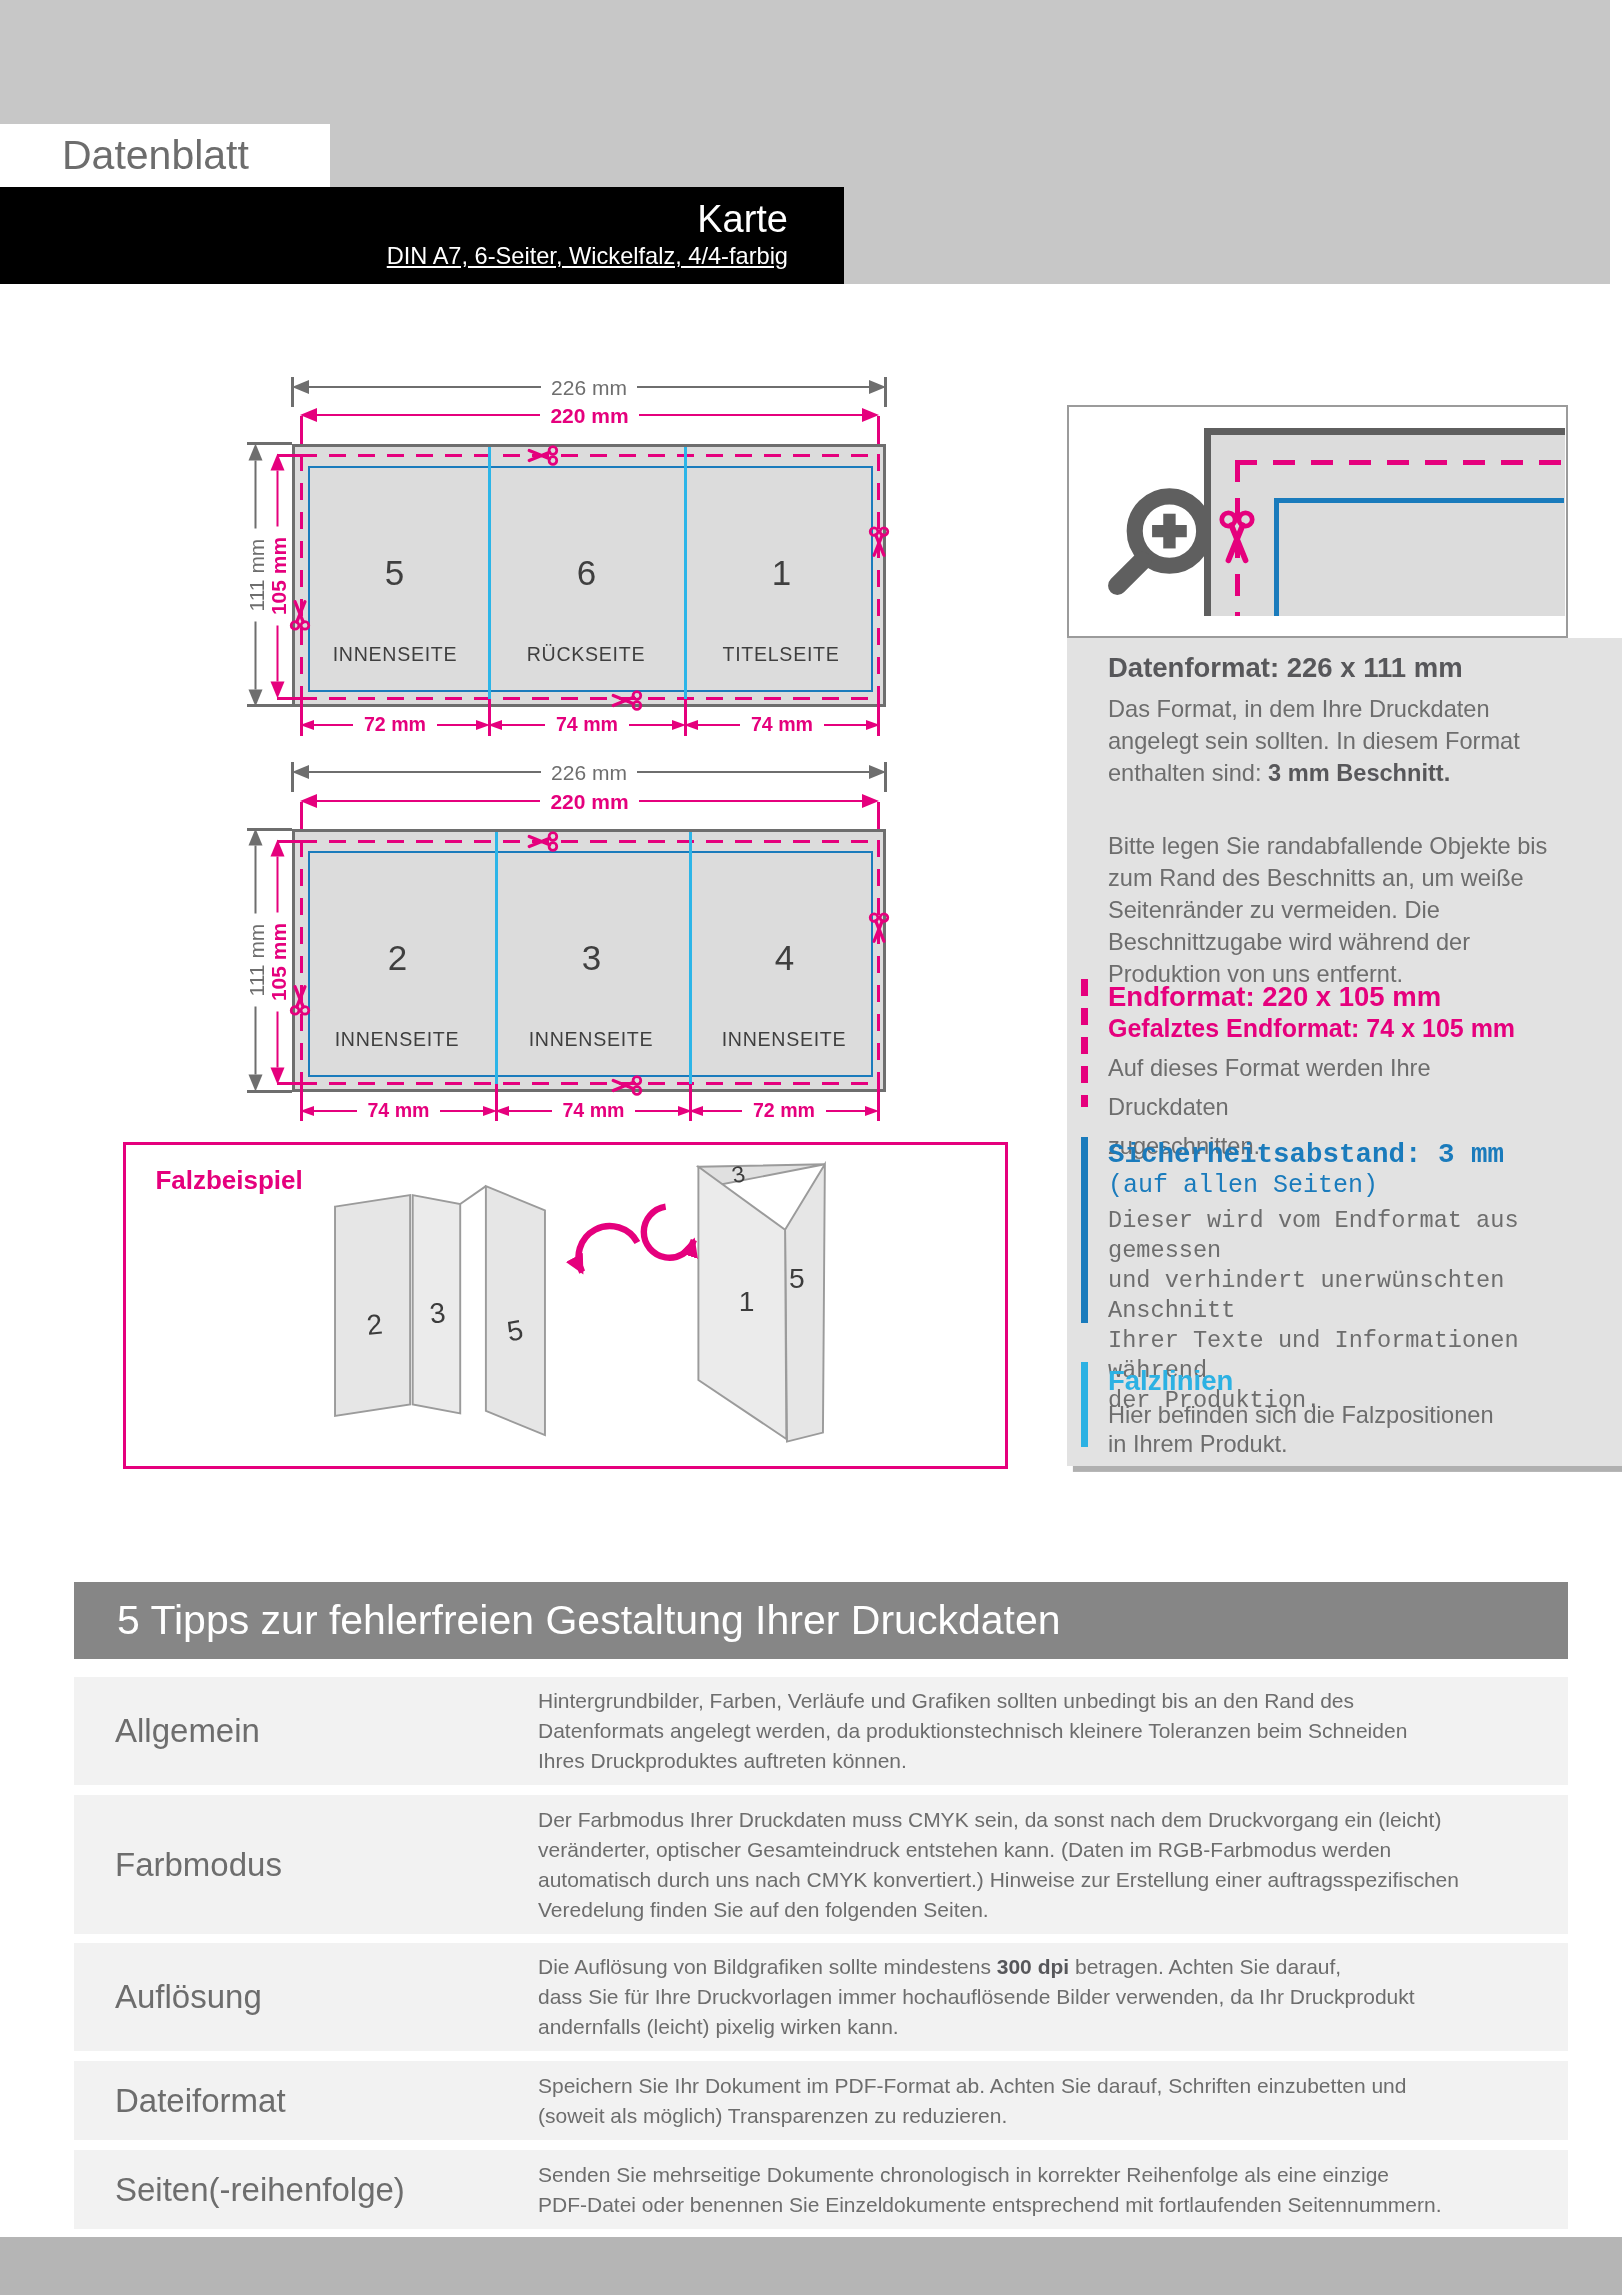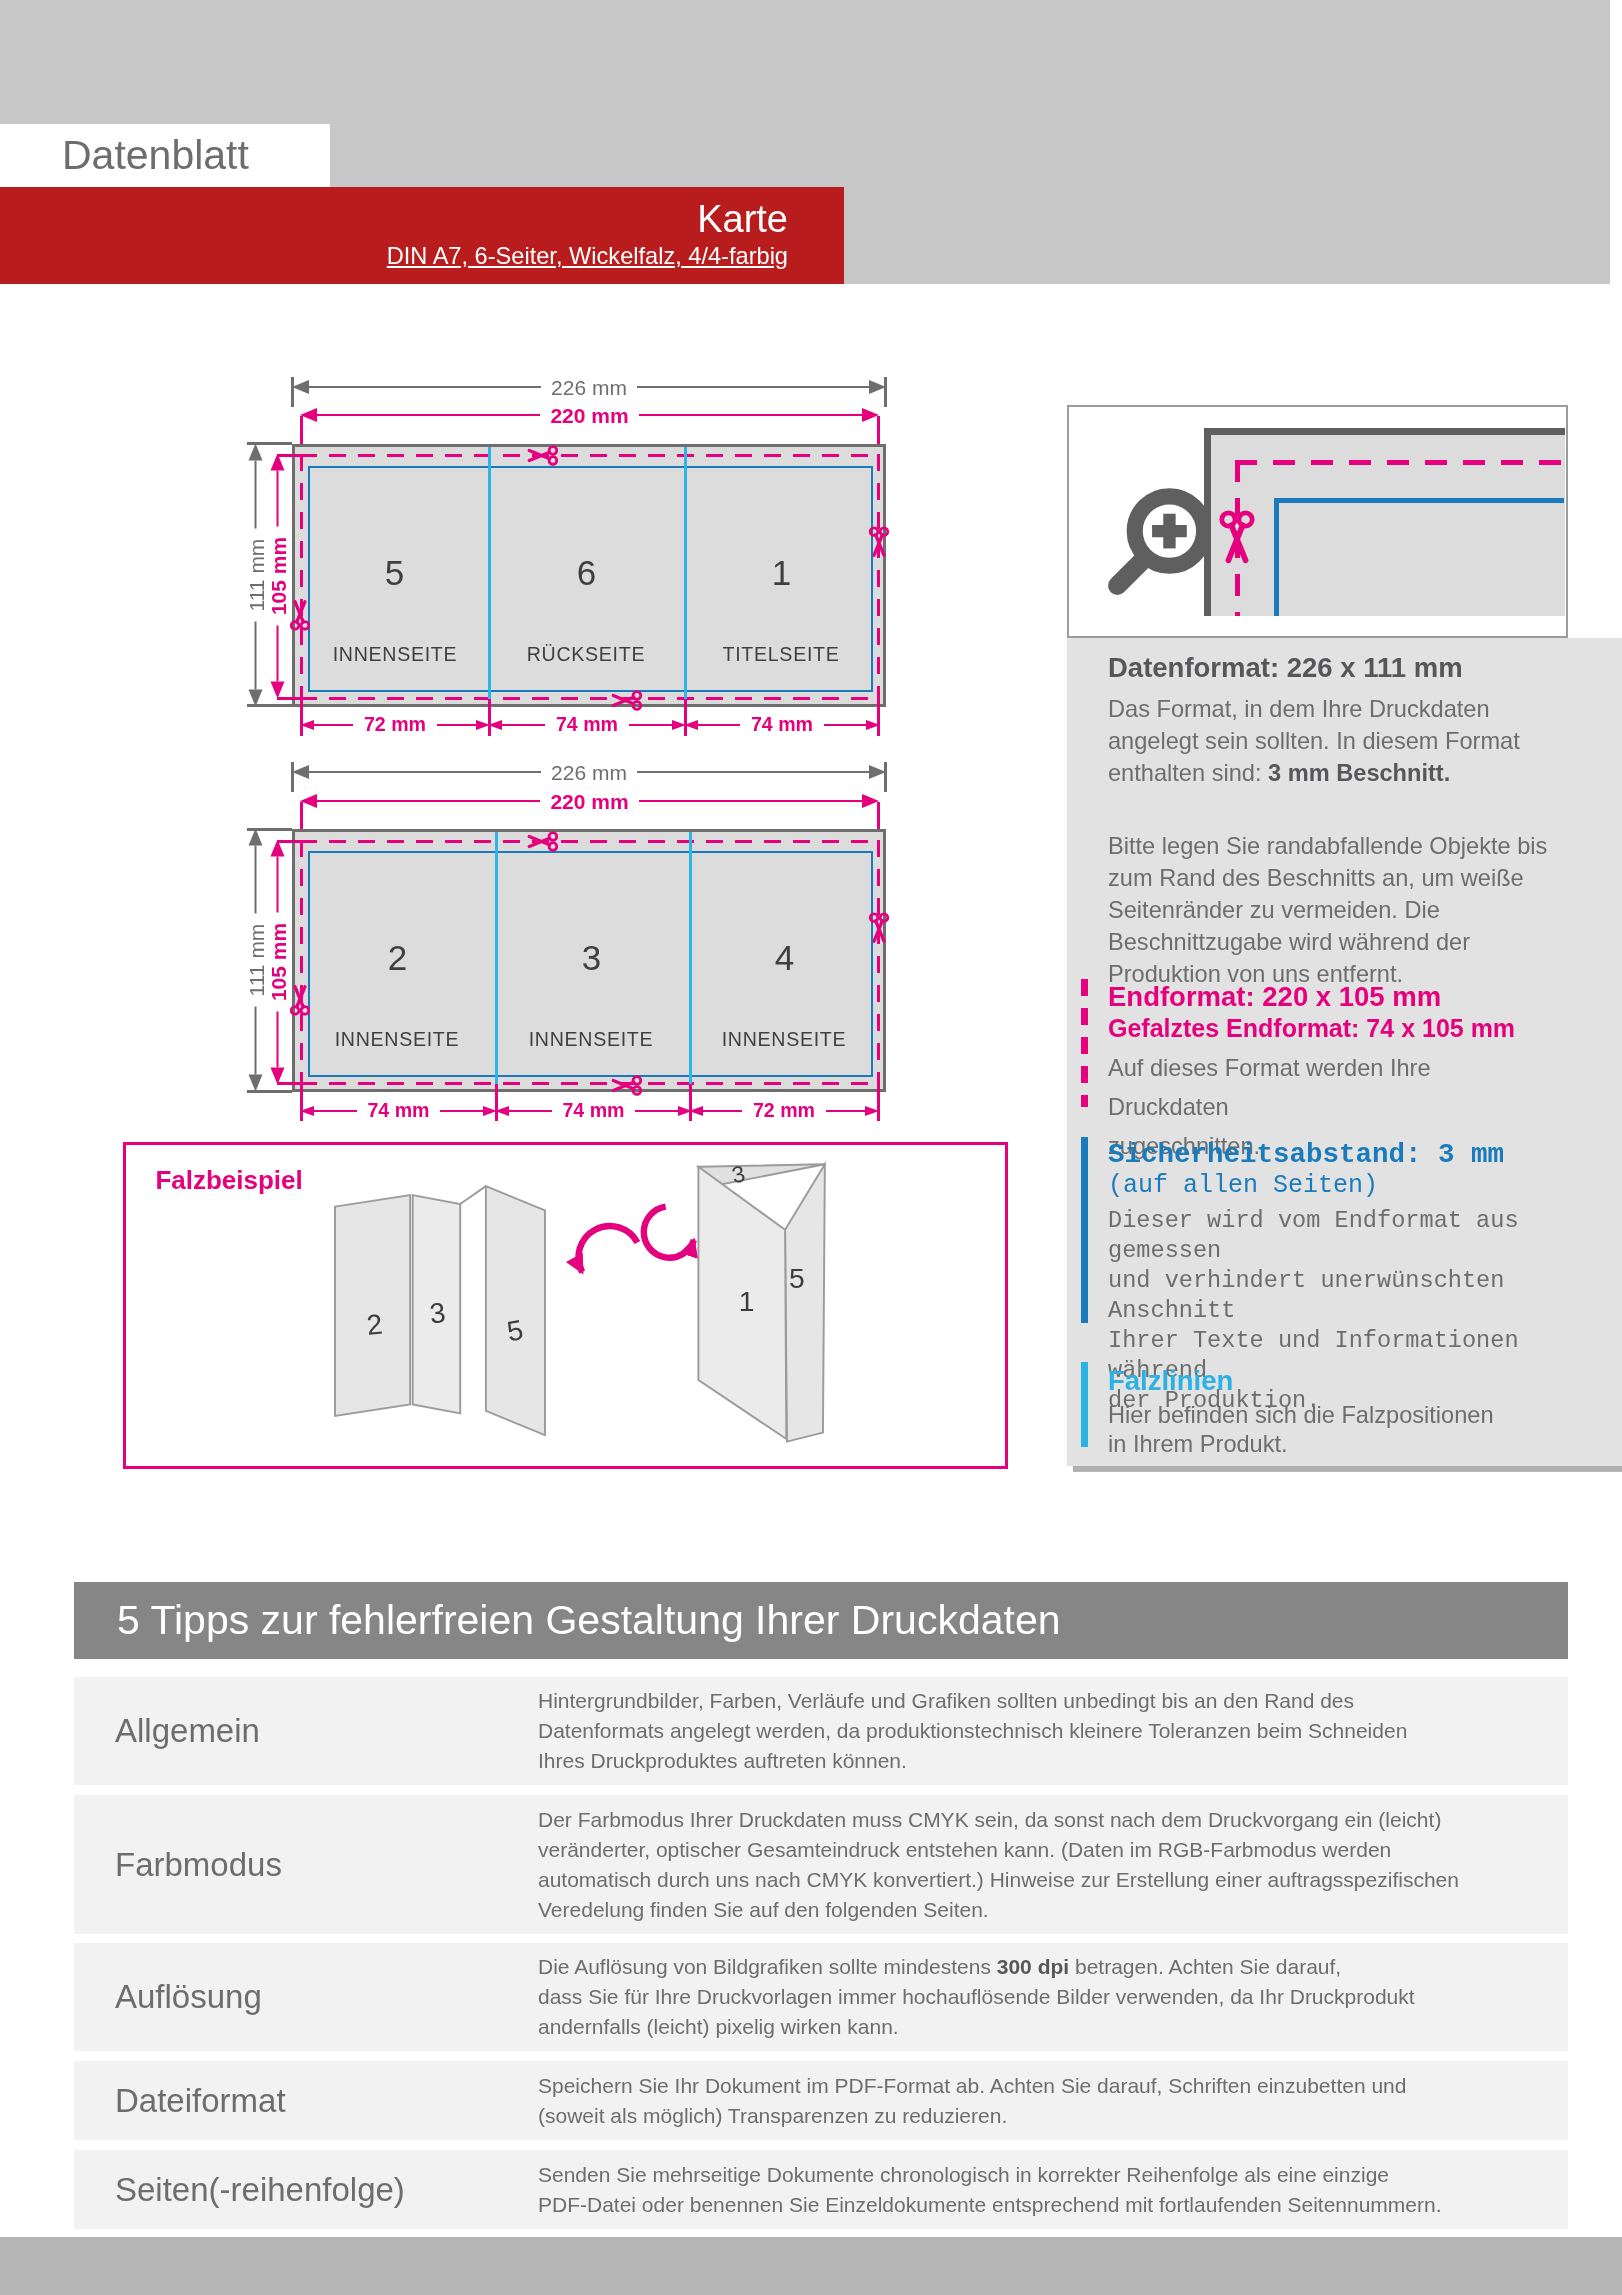--- a/index.html
+++ b/index.html
@@ -5,21 +5,21 @@
   * { margin:0; padding:0; box-sizing:border-box; }
   html,body { background:#ffffff; }
   body { font-family:"Liberation Sans","DejaVu Sans",sans-serif; }
   .page { position:relative; width:1623px; height:2295px; background:#ffffff; overflow:hidden; }
 
   
   .hdr-bg    { position:absolute; left:0; top:0; width:1610px; height:284px; background:#c7c7c7; }
   .hdr-white { position:absolute; left:0; top:124px; width:330px; height:63px; background:#ffffff;
                display:flex; align-items:center; padding-left:62px; }
   .hdr-white span { font-size:41px; color:#6d6d6d; }
-  .hdr-bar   { position:absolute; left:0; top:187px; width:844px; height:97px; background:#b91c1c;
+  .hdr-bar   { position:absolute; left:0; top:187px; width:844px; height:97px; background:#000000;
                display:flex; flex-direction:column; justify-content:center; align-items:flex-end; padding-right:56px; }
   .hdr-title { color:#ffffff; font-size:38px; line-height:1.1; }
   .hdr-sub   { color:#ffffff; font-size:23.6px; line-height:1.3;text-decoration:underline; }
 
   
   .dh { position:absolute; display:flex; align-items:center; height:22px; --c:#e5007d; }
   .dh .a  { width:0; height:0; border-top:7.2px solid transparent; border-bottom:7.2px solid transparent; }
   .dh .al { border-right:17px solid var(--c); }
   .dh .ar { border-left:17px solid var(--c); }
   .dh .ln { flex:1; height:2.6px; background:var(--c); }

